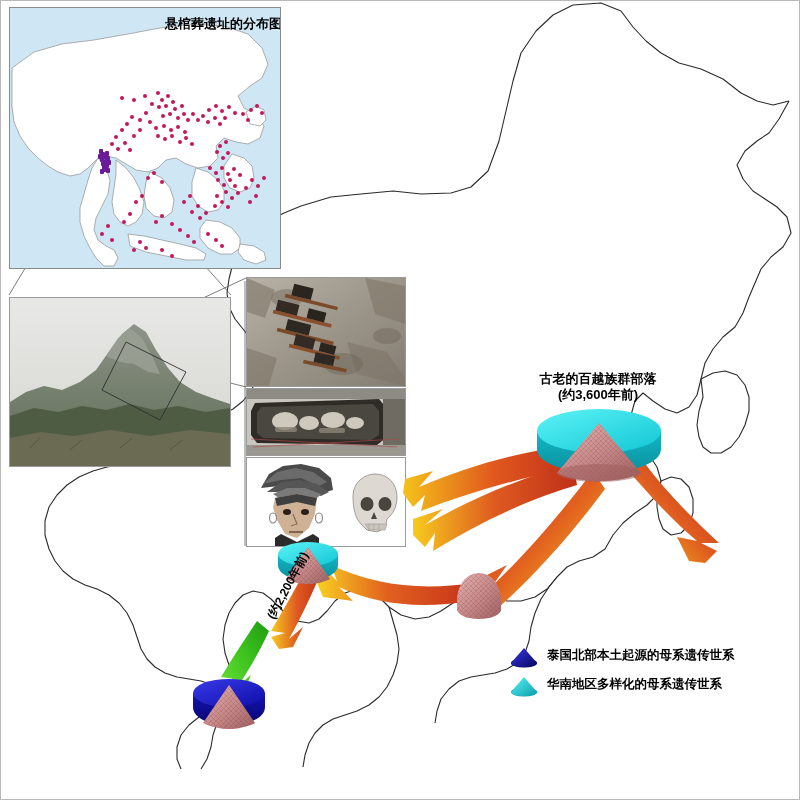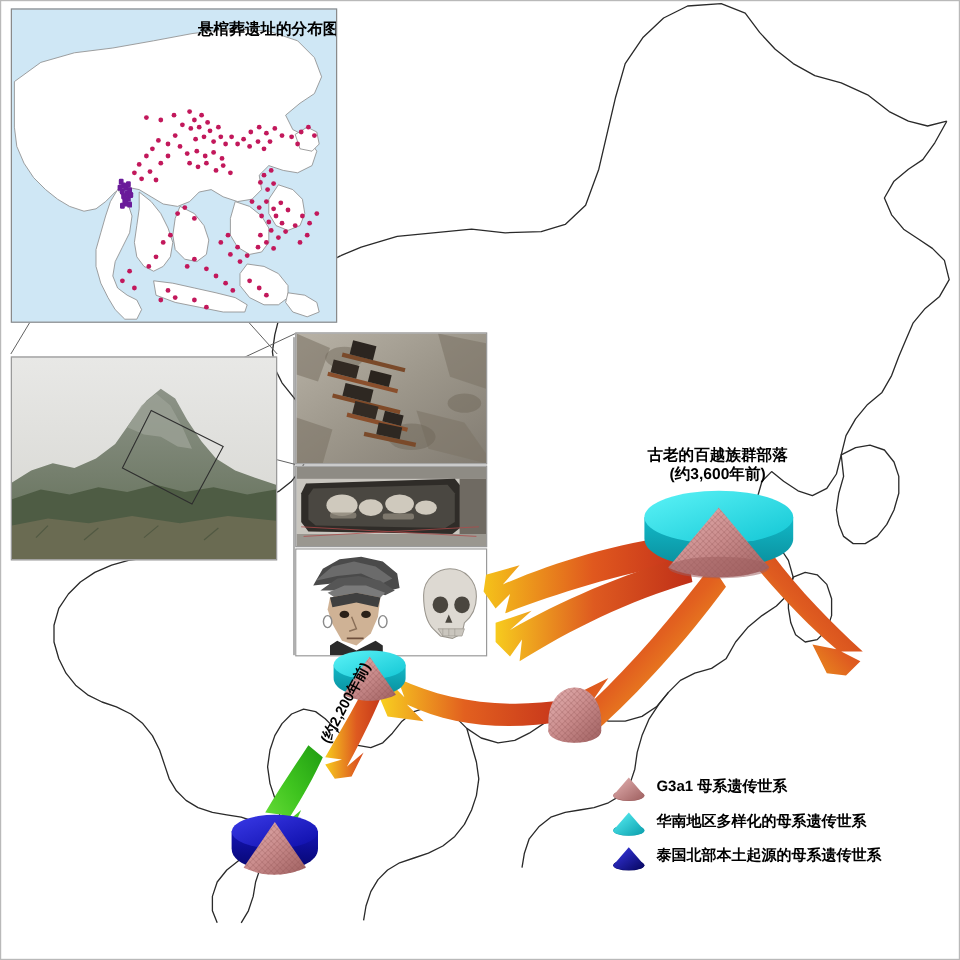--- a/index.html
+++ b/index.html
@@ -525,56 +525,41 @@
     <div>古老的百越族群部落</div>
     <div>(约3,600年前)</div>
   </div>
   <div class="abs" id="green-label">(约2,200年前)</div>
 
   <div class="abs" id="legend">
       <div class="lg-row">
         <div class="lg-sym">
           <svg width="46" height="26" viewBox="0 0 46 26">
             <defs>
-              <linearGradient id="lgc2" x1="0" y1="0" x2="1" y2="1">
-                <stop offset="0" stop-color="#e6b4b4"></stop>
-                <stop offset="1" stop-color="#9e5f5f"></stop>
+              <linearGradient id="lgc4" x1="0" y1="0" x2="1" y2="1">
+                <stop offset="0" stop-color="#3a3ae8"></stop>
+                <stop offset="1" stop-color="#05055e"></stop>
               </linearGradient>
             </defs>
-            <ellipse cx="23" cy="20" rx="13" ry="4.5" fill="#9e5f5f"></ellipse>
-            <path d="M23,5 L36,20 C36,22.6 30,24 23,24 C16,24 10,22.6 10,20 Z" fill="url(#lgc2)"></path>
+            <ellipse cx="23" cy="20" rx="13" ry="4.5" fill="#05055e"></ellipse>
+            <path d="M23,5 L36,20 C36,22.6 30,24 23,24 C16,24 10,22.6 10,20 Z" fill="url(#lgc4)"></path>
           </svg>
         </div>
-        <div class="lg-text">G3a1 母系遗传世系</div>
+        <div class="lg-text">泰国北部本土起源的母系遗传世系</div>
       </div>
       <div class="lg-row">
         <div class="lg-sym">
           <svg width="46" height="26" viewBox="0 0 46 26">
             <defs>
               <linearGradient id="lgc3" x1="0" y1="0" x2="1" y2="1">
                 <stop offset="0" stop-color="#5cf3f7"></stop>
                 <stop offset="1" stop-color="#0a9eac"></stop>
               </linearGradient>
             </defs>
             <ellipse cx="23" cy="20" rx="13" ry="4.5" fill="#0a9eac"></ellipse>
             <path d="M23,5 L36,20 C36,22.6 30,24 23,24 C16,24 10,22.6 10,20 Z" fill="url(#lgc3)"></path>
           </svg>
         </div>
         <div class="lg-text">华南地区多样化的母系遗传世系</div>
       </div>
-      <div class="lg-row">
-        <div class="lg-sym">
-          <svg width="46" height="26" viewBox="0 0 46 26">
-            <defs>
-              <linearGradient id="lgc4" x1="0" y1="0" x2="1" y2="1">
-                <stop offset="0" stop-color="#3a3ae8"></stop>
-                <stop offset="1" stop-color="#05055e"></stop>
-              </linearGradient>
-            </defs>
-            <ellipse cx="23" cy="20" rx="13" ry="4.5" fill="#05055e"></ellipse>
-            <path d="M23,5 L36,20 C36,22.6 30,24 23,24 C16,24 10,22.6 10,20 Z" fill="url(#lgc4)"></path>
-          </svg>
-        </div>
-        <div class="lg-text">泰国北部本土起源的母系遗传世系</div>
-      </div>
     </div>
 
 </div>
 
 </body></html>

